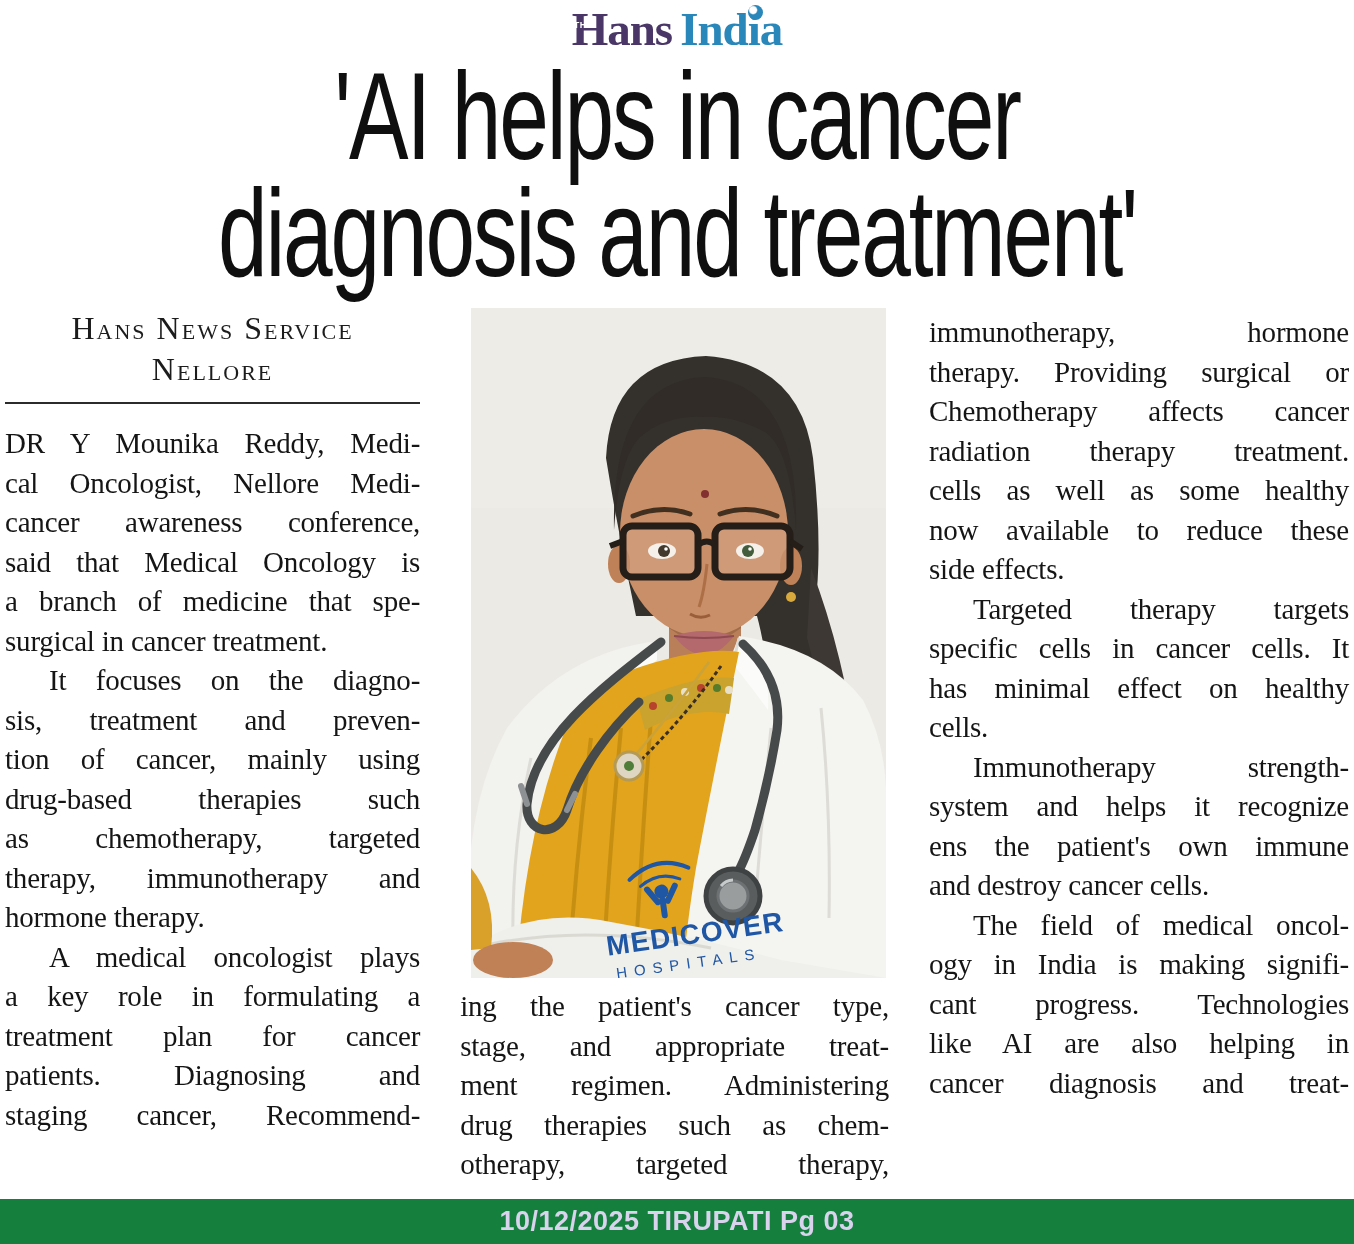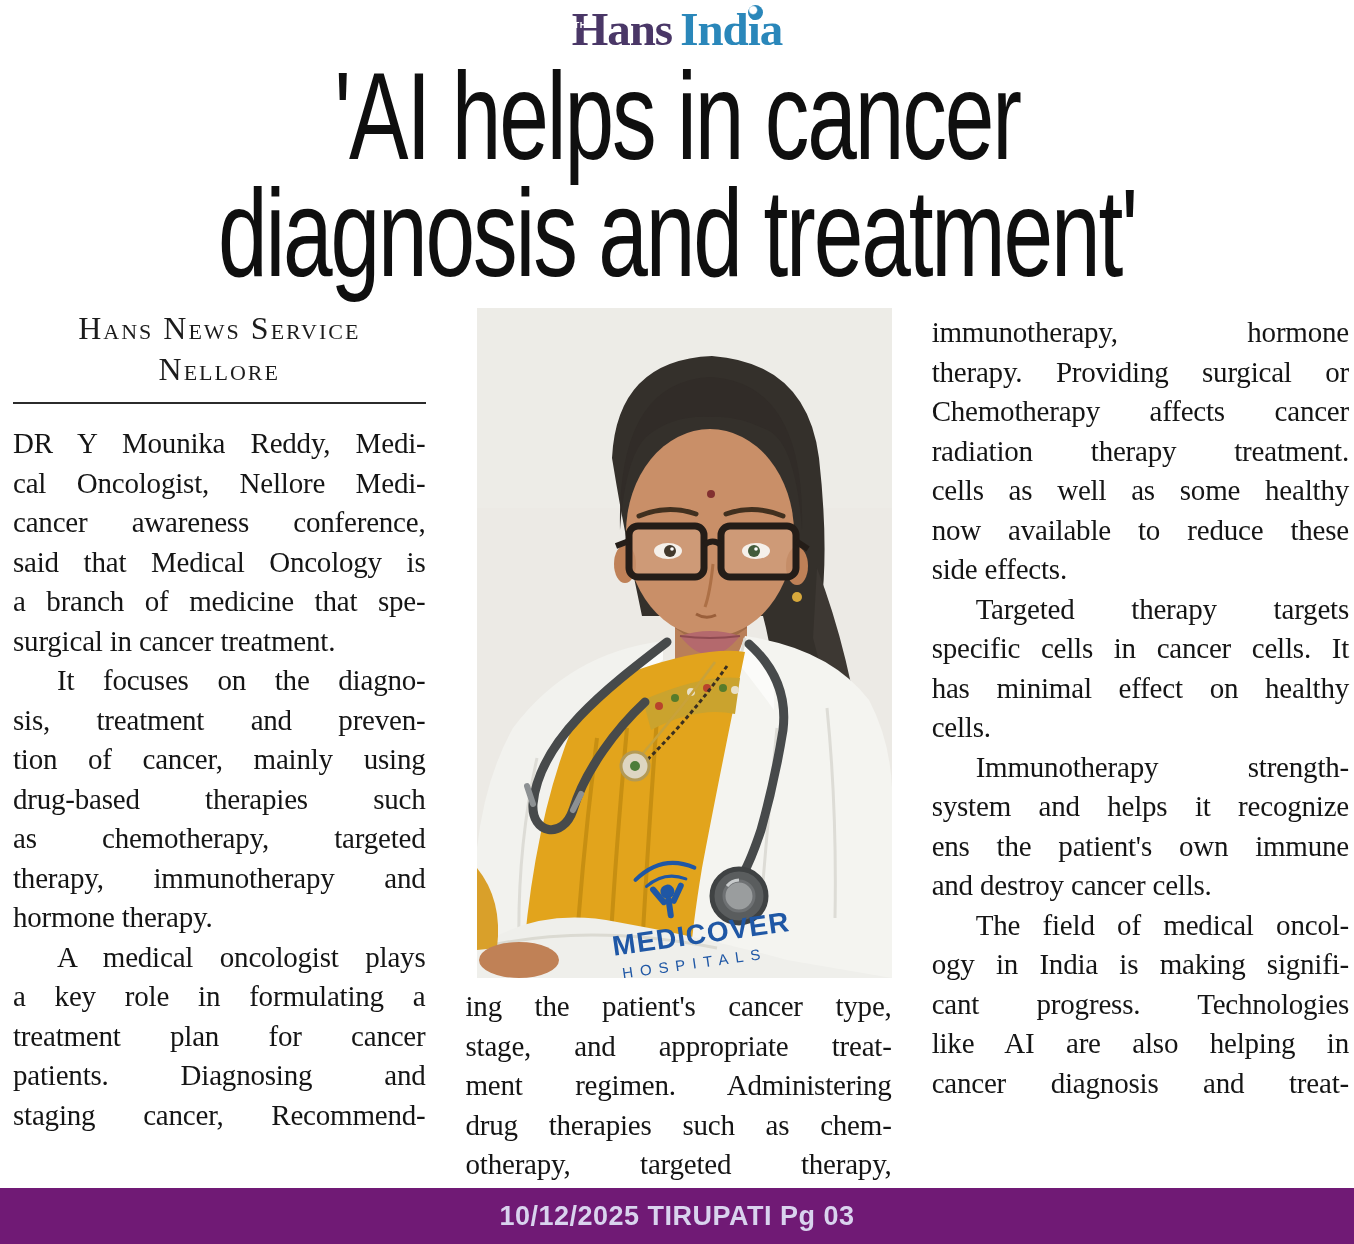--- a/index.html
+++ b/index.html
@@ -16,38 +16,38 @@
   .m-india{ color:#2a87ba; }
   .m-dot  { position:absolute; width:15px; height:15px; border-radius:50%;
             background:radial-gradient(circle at 34% 34%, #ffffff 0 24%, #2a87ba 34% 72%, #1b6391 100%);
             top:1px; left:68px; }
   
   .headline { margin-top:2px; text-align:center; color:#0f0f0f; }
   .hl { display:block; white-space:nowrap; font-family:"Liberation Sans",sans-serif; font-weight:400;
         font-size:124px; line-height:117px; letter-spacing:-3px;
         transform:scaleX(0.72); transform-origin:50% 50%; }
   
-  .content { display:flex; gap:40px; padding:0 5px; margin-top:16px;margin-left:8px; }
+  .content { display:flex; gap:40px; padding:0 5px; margin-top:16px; }
   .col-left  { width:424px; }
   .col-mid   { width:438px; }
   .col-right { width:429px; }
   .byline { text-align:center; font-variant:small-caps; font-size:32px; line-height:41px; letter-spacing:2px; color:#1c1c1c; }
   .byline-rule { border:none; border-top:2px solid #2b2b2b; margin-top:12px; }
   .bodytext { font-size:29px; line-height:39.5px; color:#151515; letter-spacing:-0.2px; }
   .col-left  .bodytext { margin-top:20px; }
   .col-right .bodytext { margin-top:5px; }
   .col-mid   .bodytext { margin-top:9px; }
   .line { text-align:justify; }
   .line.j { text-align-last:justify; }
   .line.ind { text-indent:44px; }
   
   .photo { width:415px; height:670px; margin-left:11px; }
   .photo svg { display:block; }
   
-  .footer { position:absolute; left:0; right:0; bottom:0; height:56px; background:#701a75;
+  .footer { position:absolute; left:0; right:0; bottom:0; height:45px; background:#15803d;
             display:flex; align-items:center; justify-content:center;
             font-family:"Liberation Sans",sans-serif; font-size:27px; font-weight:700;
             color:#d9d3ee; letter-spacing:.5px; }
 </style>
 </head>
 <body>
 
 <div class="page">
 
   <div class="masthead">

